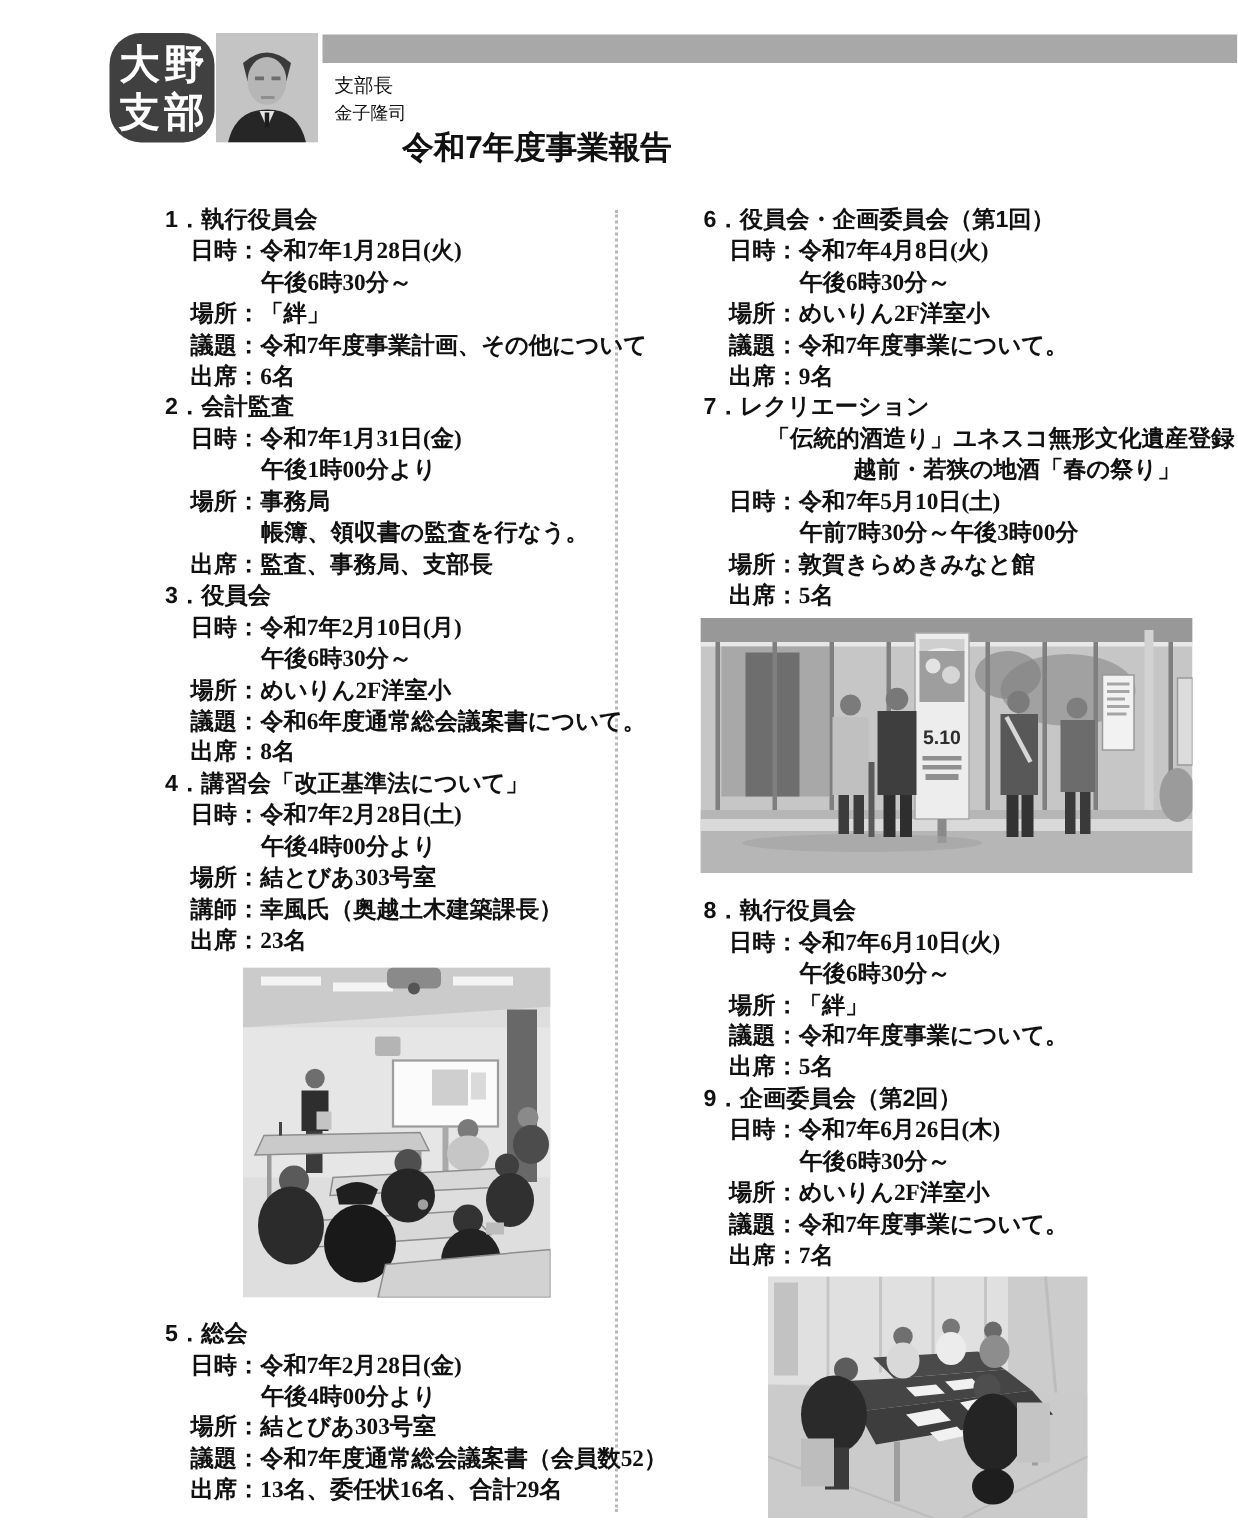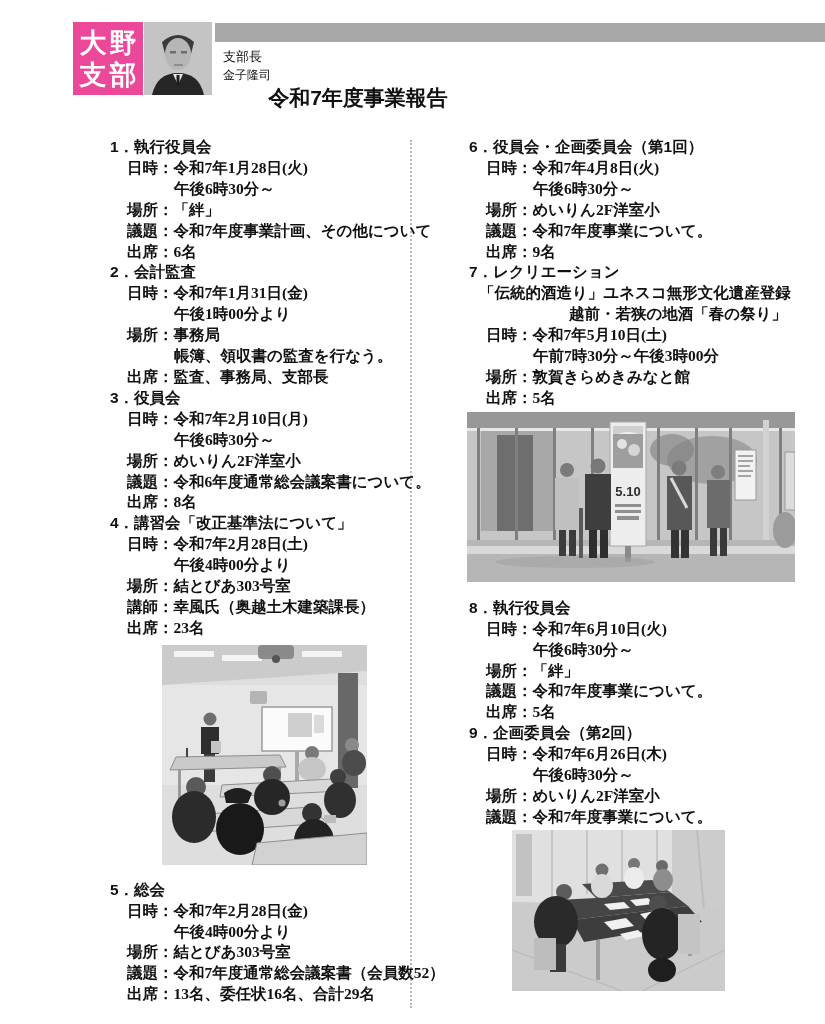--- a/index.html
+++ b/index.html
@@ -1,40 +1,40 @@
 <!DOCTYPE html>
 <html><head>
 <meta charset="utf-8">
 <style>
   html,body{margin:0;padding:0;background:#ffffff;}
   body{width:825px;height:1024px;font-family:"Liberation Serif",serif;color:#111;}
   .page{position:relative;width:825px;height:1024px;background:#fff;overflow:hidden;}
 
   
-  .brand-box{position:absolute;left:73px;top:22px;width:70px;height:73px;background:#ec4899;
+  .brand-box{position:absolute;left:73px;top:22px;width:70px;height:73px;background:#404040;
     color:#fff;display:flex;flex-direction:column;align-items:center;justify-content:center;
     font-family:"Liberation Sans",sans-serif;font-weight:bold;font-size:27px;line-height:32px;
-    letter-spacing:3px;text-indent:3px;}
+    letter-spacing:3px;text-indent:3px;border-radius:21px;}
   .portrait{position:absolute;left:144px;top:22px;width:68px;height:73px;}
   .gray-bar{position:absolute;left:215px;top:23px;width:610px;height:19px;background:#a8a8a8;}
   .chief{position:absolute;left:223px;top:48px;font-family:"Liberation Sans",sans-serif;font-weight:normal;}
   .chief .role{font-size:13px;line-height:17px;}
   .chief .name{font-size:12px;line-height:21px;}
   .page-title{position:absolute;left:0;top:84px;width:716px;margin:0;text-align:center;
     font-family:"Liberation Sans",sans-serif;font-weight:bold;font-size:21px;}
 
   
   .divider{position:absolute;left:410px;top:140px;height:868px;width:0;border-left:2px dotted #b8b8b8;}
   .col{position:absolute;top:137px;font-size:15.5px;line-height:20.9px;font-weight:600;margin-left:32px;}
   .col-left{left:78px;width:326px;}
   .col-right{left:437px;width:354px;}
   .sec-h{font-family:"Liberation Sans",sans-serif;font-weight:bold;}
   .ln{padding-left:17px;white-space:nowrap;}
   .ln.cont{padding-left:64px;}
-  .sub1{font-family:Liberation Sans, sans-serif;font-weight:bold;padding-left:10px;white-space:nowrap;}
+  .sub1{font-family:Liberation Mono, monospace;font-weight:bold;padding-left:10px;white-space:nowrap;text-align:right;}
   .sub2{font-family:"Liberation Sans",sans-serif;font-weight:bold;padding-left:100px;white-space:nowrap;}
 
   
   .photo{display:block;}
   .photo1{width:205px;height:220px;margin:6px 0 15px 52px;}
   .photo2{width:285px;height:170px;margin:3px 0 16px -2px;}
   .photo3{width:213px;height:161px;margin:2px 0 0 43px;}
   svg{display:block;}
 </style>
 </head>
@@ -263,20 +263,21 @@
       <div class="ln">議題：令和7年度事業について。</div>
       <div class="ln">出席：5名</div>
     </section>
 
     <section>
       <div class="sec-h">9．企画委員会（第2回）</div>
       <div class="ln">日時：令和7年6月26日(木)</div>
       <div class="ln cont">午後6時30分～</div>
       <div class="ln">場所：めいりん2F洋室小</div>
       <div class="ln">議題：令和7年度事業について。</div>
+      <div class="ln">出席：7名</div>
     </section>
 
     <div class="photo photo3">
       <svg viewBox="0 0 213 161" width="213" height="161">
         <rect width="213" height="161" fill="#d6d6d6"></rect>
         <rect width="213" height="72" fill="#e0e0e0"></rect>
         <g stroke="#c6c6c6" stroke-width="2">
           <line x1="40" y1="0" x2="40" y2="68"></line>
             <line x1="75" y1="0" x2="75" y2="64"></line>
           <line x1="110" y1="0" x2="110" y2="62"></line>

